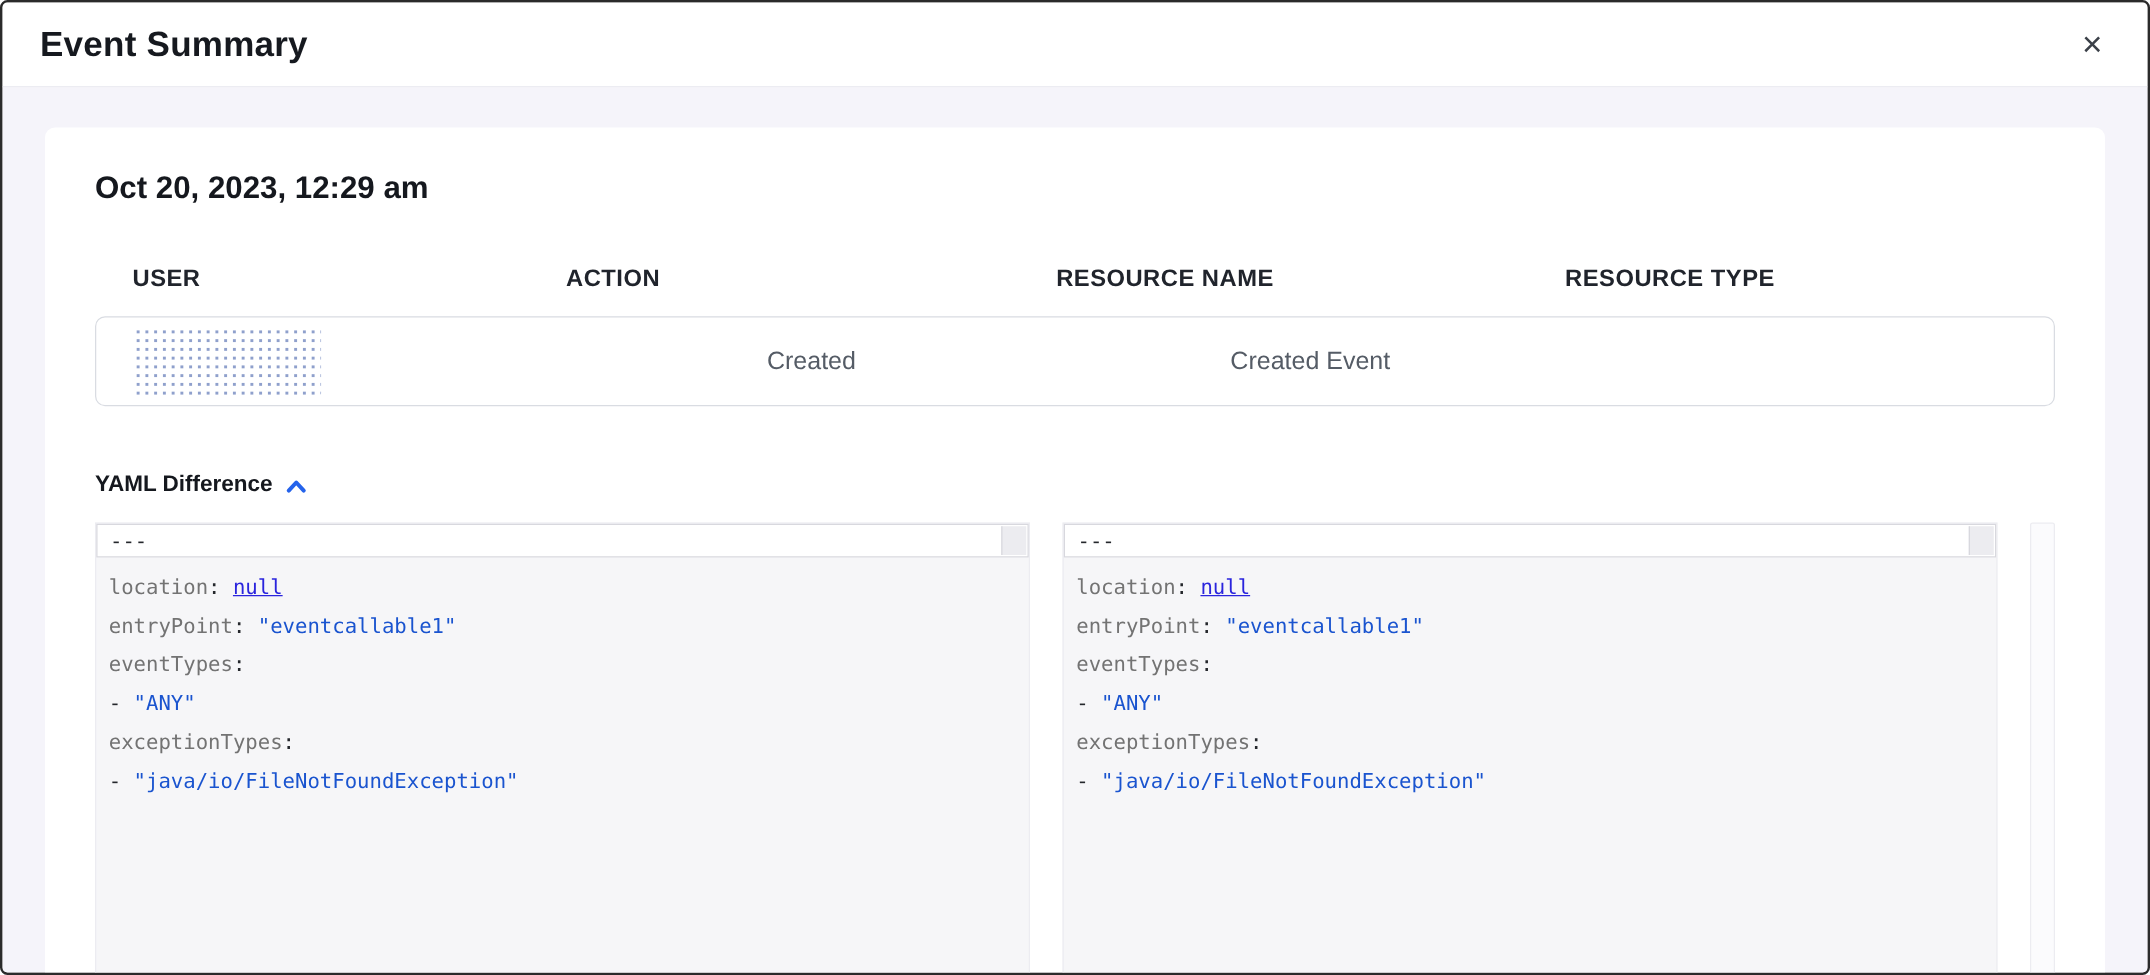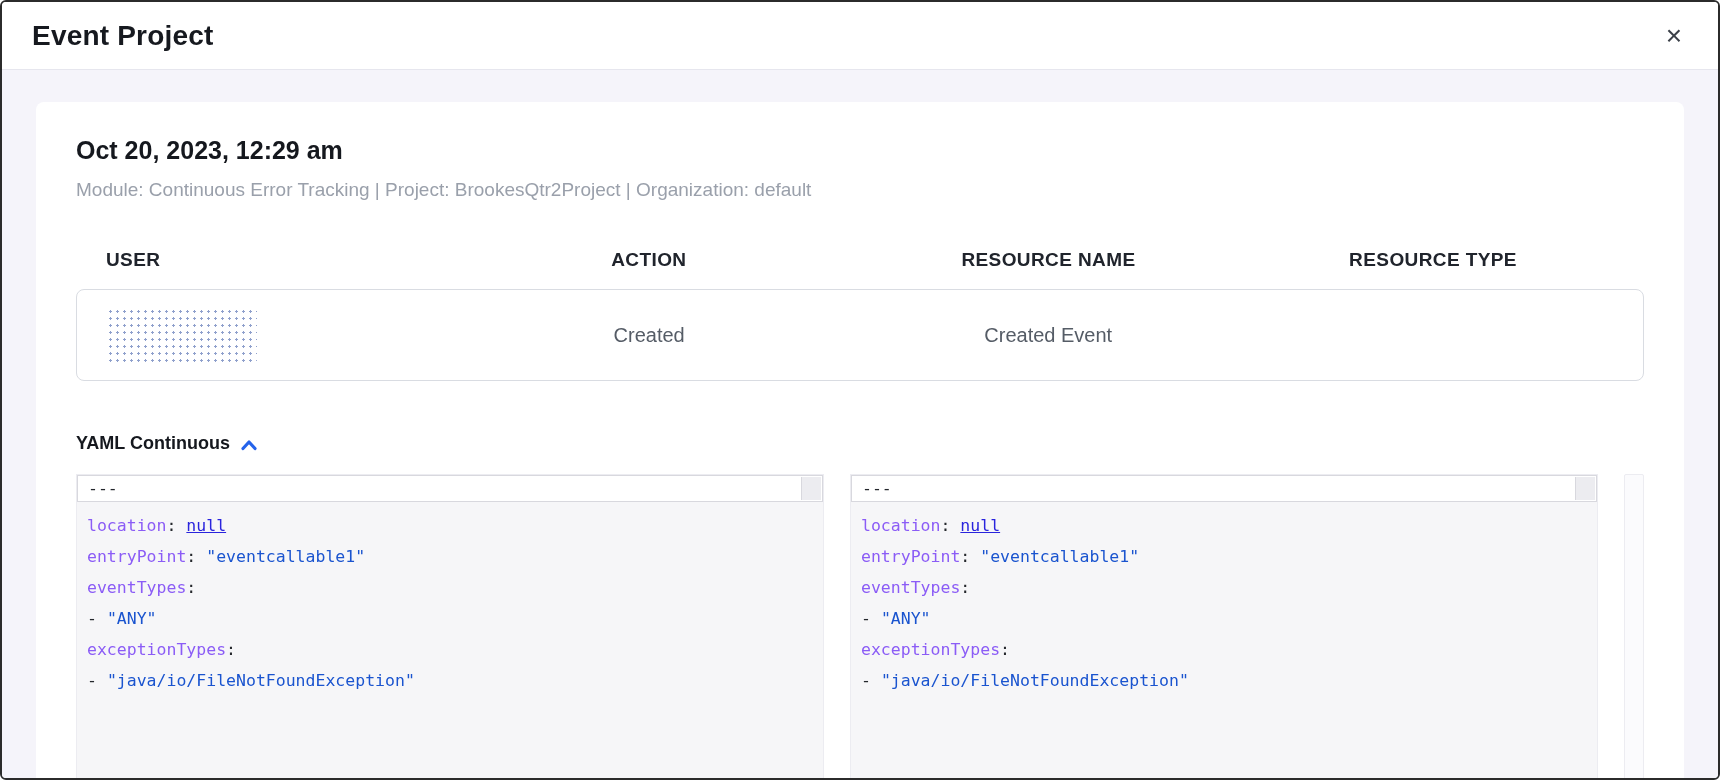--- a/index.html
+++ b/index.html
@@ -35,24 +35,24 @@
   .timestamp { font-size:25px; font-weight:700; color:#15181e; }
   .meta { margin-top:14px; font-size:19px; color:#9aa0ab; }
 
   
   .grid-cols { display:grid; grid-template-columns:23% 26% 27% 24%; align-items:center; }
   .table-headers { margin-top:48px; padding:0 30px; }
   .th {
     font-size:19px; font-weight:700; color:#20242c; letter-spacing:0.4px;
     text-transform:uppercase;
   }
-  .th.center { text-align:center; }
+  .th.center { text-align:left; }
   .table-row {
     margin-top:18px; border:1px solid #d9dce2; border-radius:8px;
-    height:92px; padding:0 30px; background:#ffffff;
+    height:72px; padding:0 30px; background:#ffffff;
   }
   .cell { font-size:20px; color:#555c66; }
   .cell.center { text-align:center; }
   .redacted {
     width:150px; height:54px;
     background-image:radial-gradient(#8fa0cc 1.2px, transparent 1.2px);
     background-size:7px 7px;
     background-position:0 0;
     border-radius:2px;
   }
@@ -77,64 +77,63 @@
     position:relative;
   }
   .topline-text { color:#24272c; font-family:"DejaVu Sans Mono", monospace; font-size:16.5px; }
   .hthumb {
     position:absolute; right:1px; top:1px; bottom:1px; width:20px;
     background:#ececf0; border-left:1px solid #d8d8de;
   }
   .code-body { padding:8px 10px 10px 10px; }
   .code-line { line-height:31px; white-space:pre; }
   .tok-plain  { color:#24272c; }
-  .tok-key    { color:#8b5cf6; }
+  .tok-key    { color:#737373; }
   .tok-string { color:#1a54cf; }
   .tok-null   { color:#2a24dd;text-decoration:underline; }
 
   .vtrack {
     flex:0 0 20px; background:#fbfbfd; border:1px solid #ececf1;
     border-radius:2px;
   }
 </style>
 </head>
 <body>
 
 <div class="screen">
 
   <header class="modal-header">
-    <h1 class="modal-title">Event Project</h1>
+    <h1 class="modal-title">Event Summary</h1>
     <button class="close-btn">
       <span>×</span>
     </button>
   </header>
 
   <div class="modal-body">
     <div class="card">
 
       <div class="timestamp">Oct 20, 2023, 12:29 am</div>
-      <div class="meta">Module: Continuous Error Tracking | Project: BrookesQtr2Project | Organization: default</div>
 
       <div class="table-headers grid-cols">
         <div class="th">USER</div>
         <div class="th center">ACTION</div>
         <div class="th center">RESOURCE NAME</div>
         <div class="th center">RESOURCE TYPE</div>
       </div>
 
       <div class="table-row grid-cols">
         <div class="cell">
           <div class="redacted"></div>
         </div>
         <div class="cell center">Created</div>
         <div class="cell center">Created Event</div>
       </div>
 
       <button class="yaml-header">
-        <span class="yaml-label">YAML Continuous</span>
+        <span class="yaml-label">YAML Difference</span>
         <span class="chev">
           <svg width="18" height="14" viewBox="0 0 18 14">
             <polyline points="3,10.5 9,4 15,10.5" fill="none" stroke="#2563eb" stroke-width="3.2" stroke-linecap="round" stroke-linejoin="round"></polyline>
           </svg>
         </span>
       </button>
 
       <div class="diff-container">
 
         <div class="code-panel">

